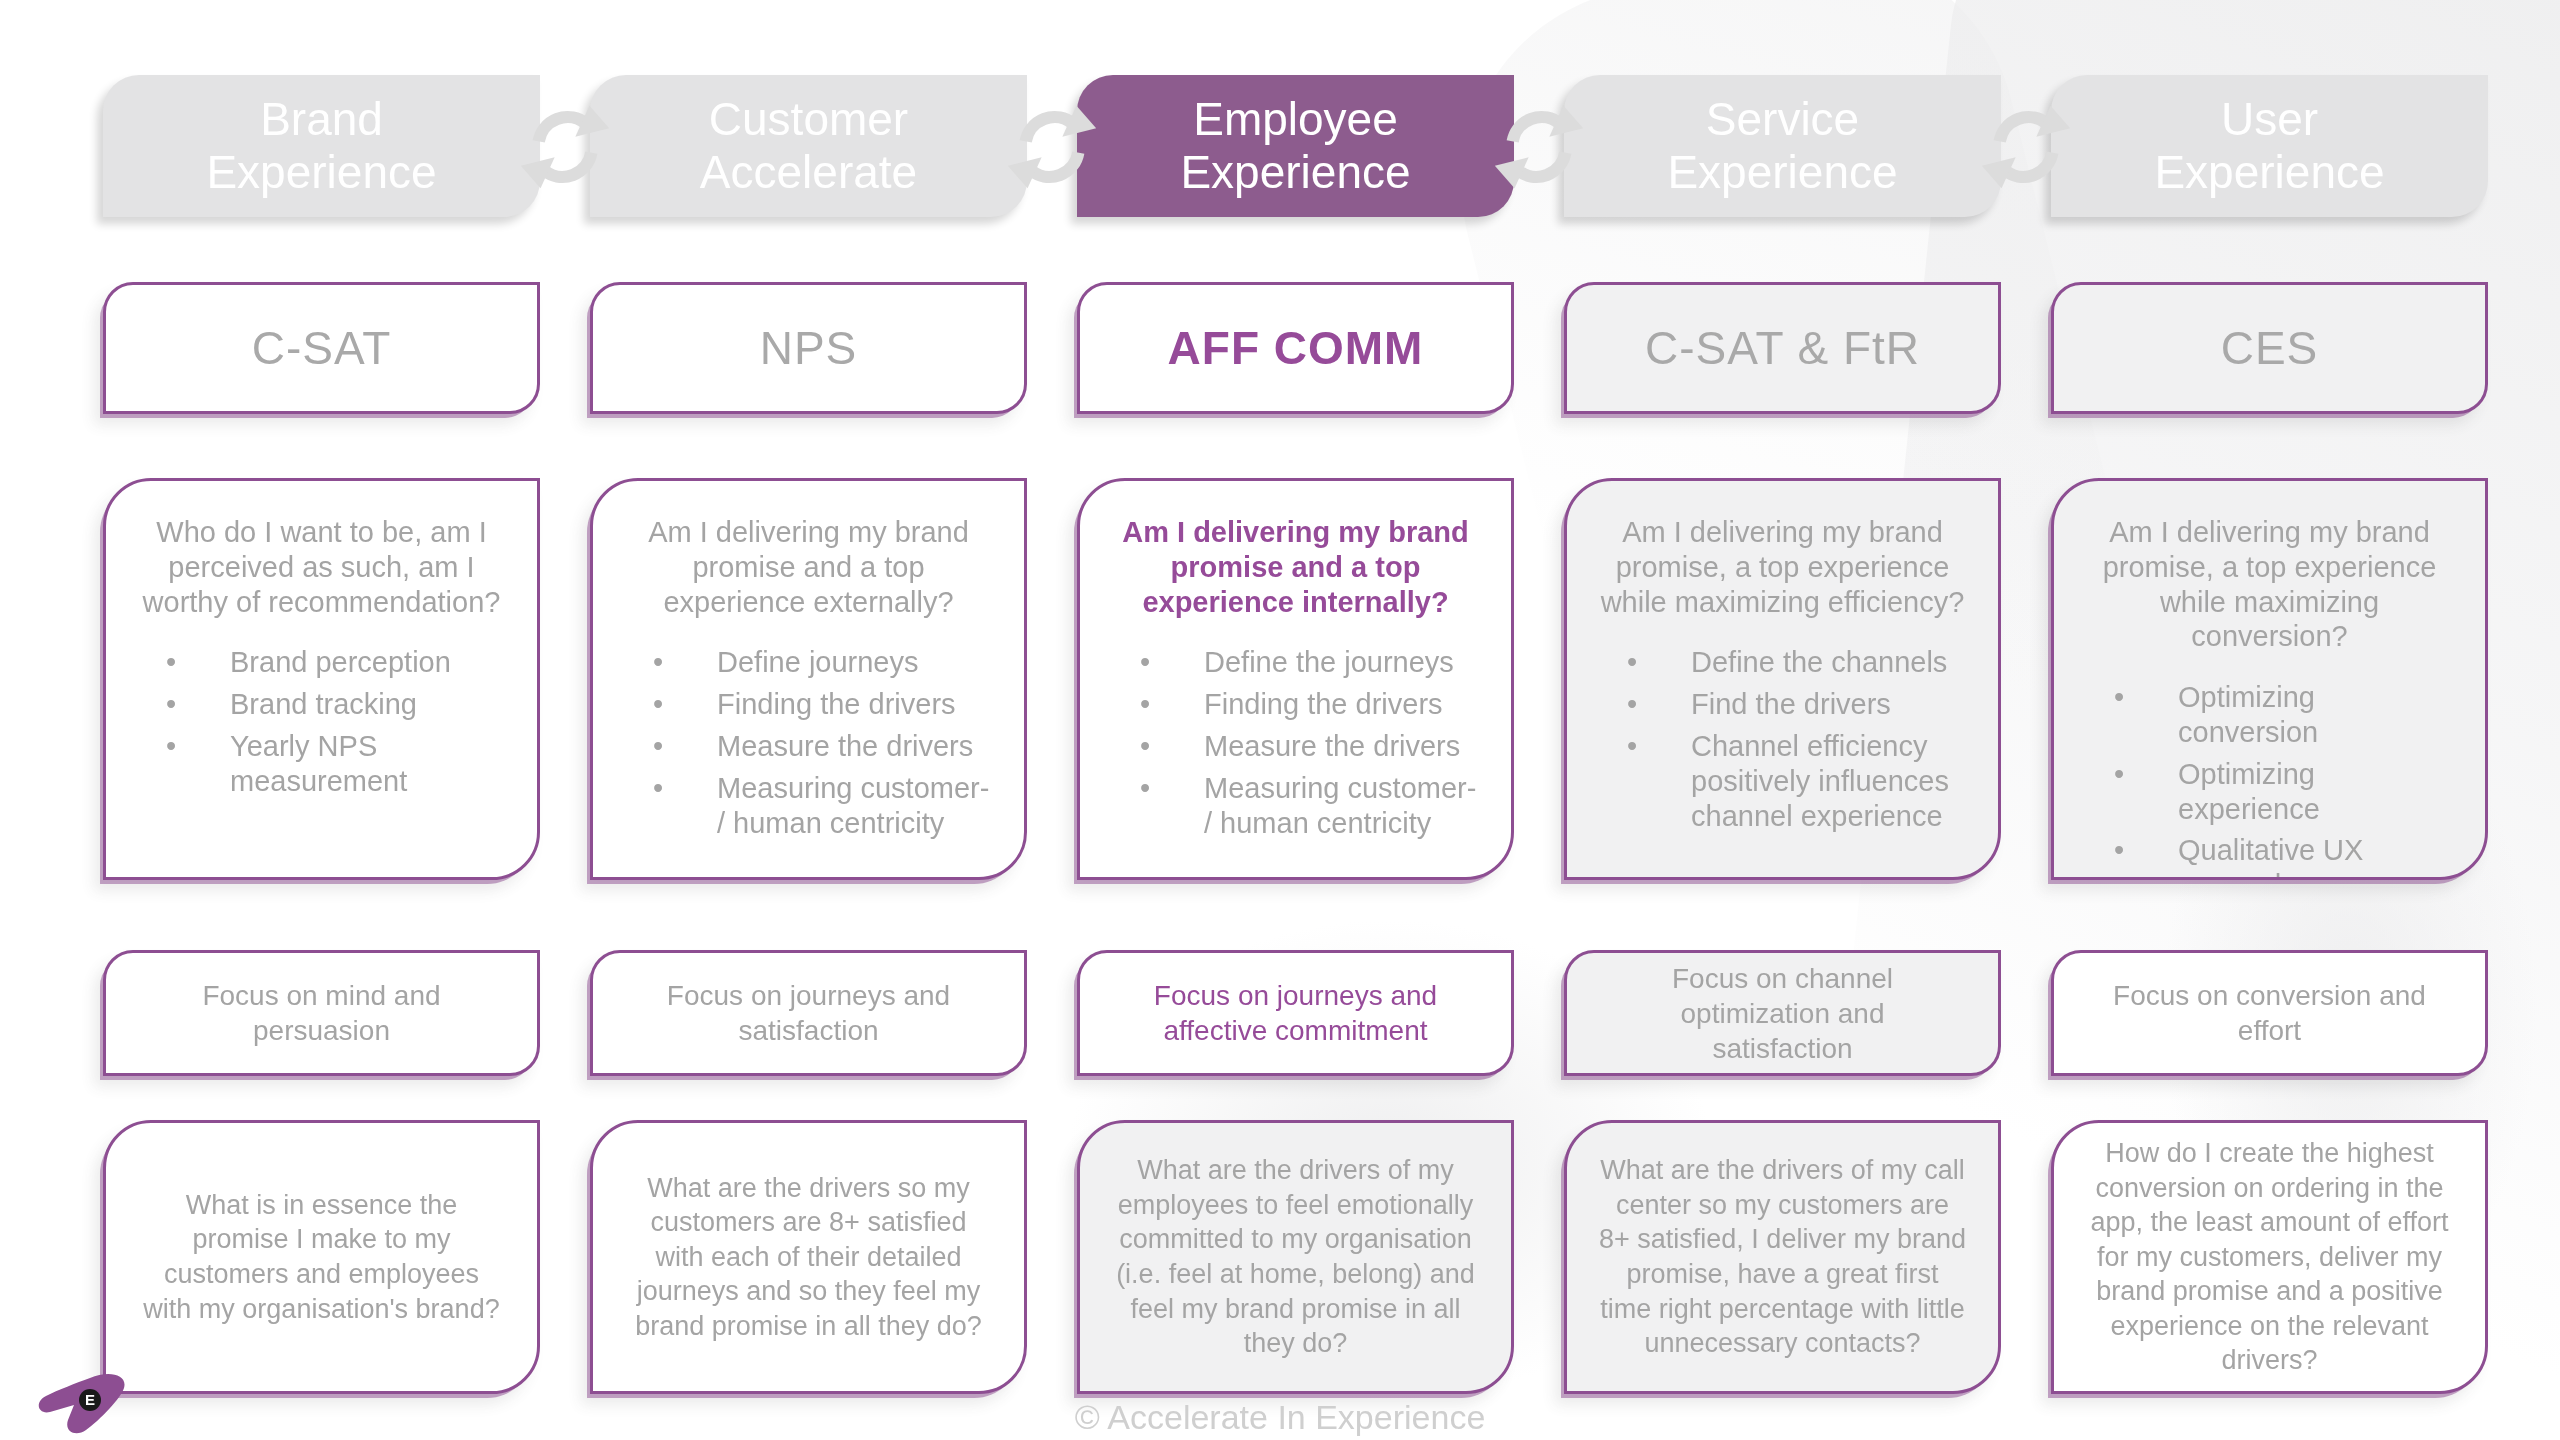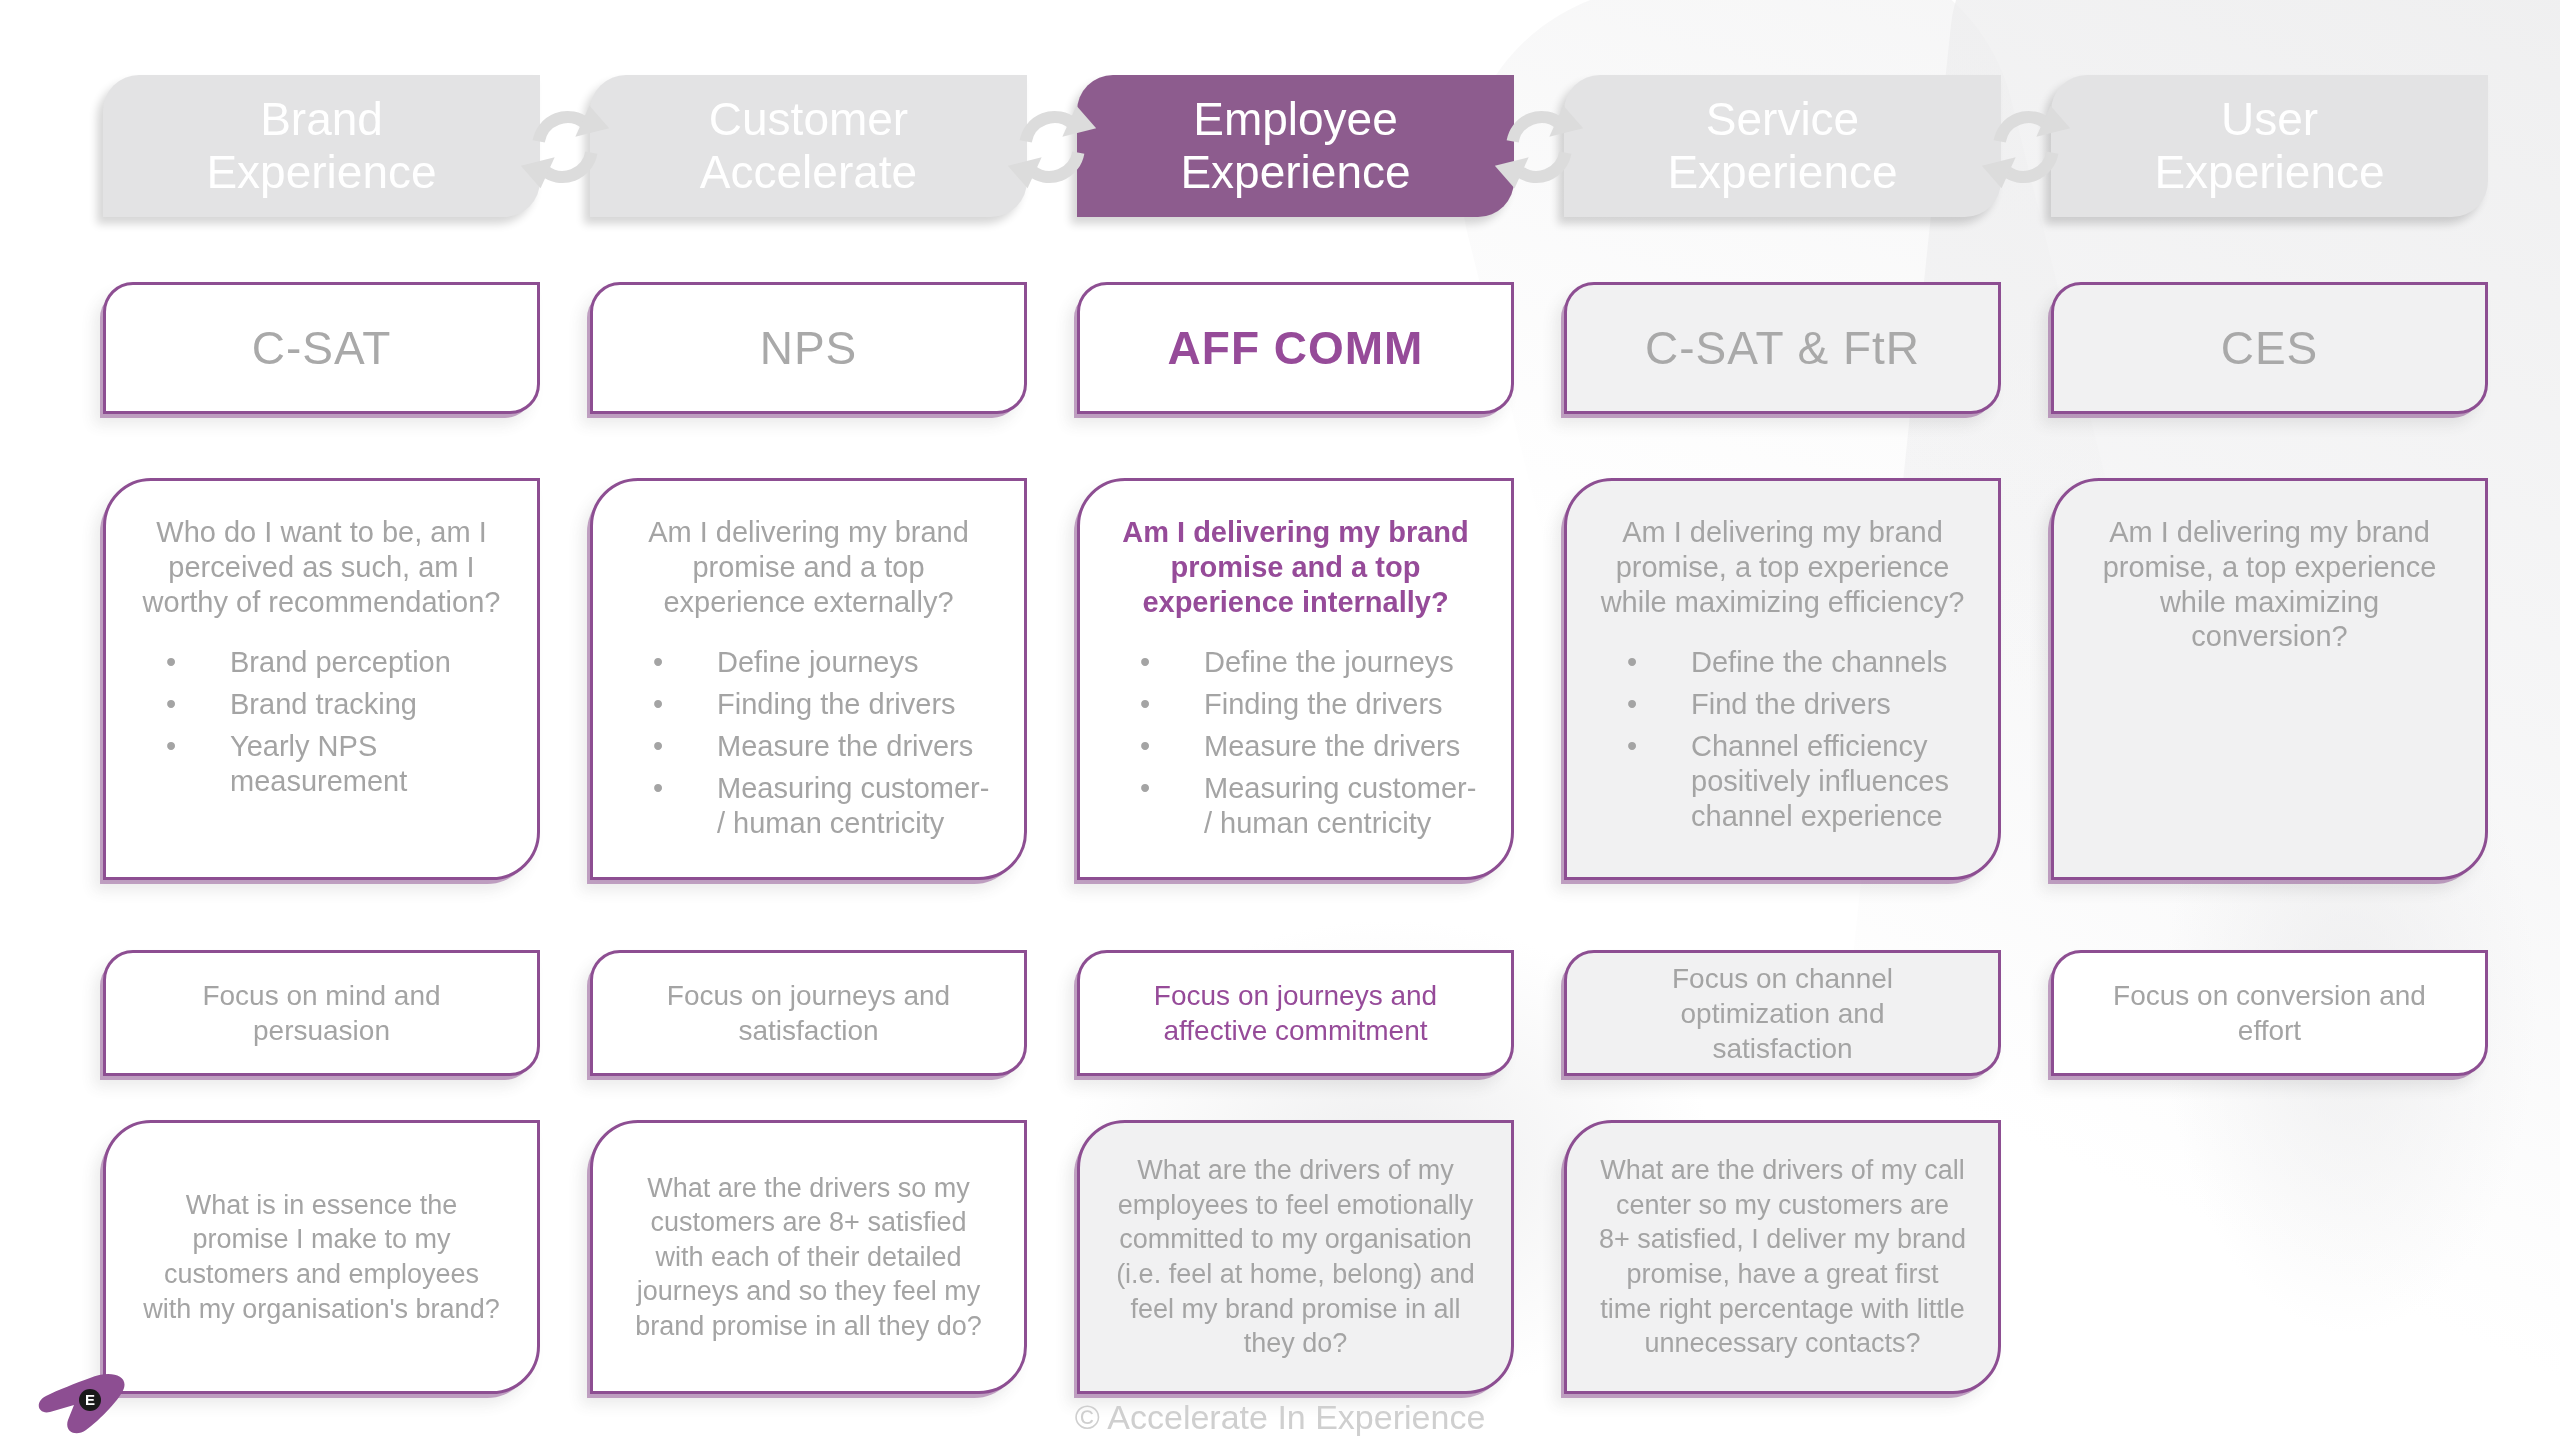--- a/index.html
+++ b/index.html
@@ -202,20 +202,25 @@
     <div class="pbox desc tinted">
       <p class="desc-title">Am I delivering my brand promise, a top experience while maximizing efficiency?</p>
       <ul>
         <li>Define the channels</li>
         <li>Find the drivers</li>
         <li>Channel efficiency positively influences channel experience</li>
       </ul>
     </div>
     <div class="pbox desc tinted">
       <p class="desc-title">Am I delivering my brand promise, a top experience while maximizing conversion?</p>
+      <ul>
+        <li>Optimizing conversion</li>
+        <li>Optimizing experience</li>
+        <li>Qualitative UX research</li>
+      </ul>
     </div>
   </div>
 
   <div class="row row-focus">
     <div class="pbox focus">
         <span>Focus on mind and persuasion</span>
       </div>
     <div class="pbox focus">
         <span>Focus on journeys and satisfaction</span>
       </div>
@@ -235,20 +240,23 @@
         <span>What is in essence the promise I make to my customers and employees with my organisation's brand?</span>
       </div>
     <div class="pbox qbox">
         <span>What are the drivers so my customers are 8+ satisfied with each of their detailed journeys and so they feel my brand promise in all they do?</span>
       </div>
     <div class="pbox qbox tinted">
         <span>What are the drivers of my employees to feel emotionally committed to my organisation (i.e. feel at home, belong) and feel my brand promise in all they do?</span>
       </div>
     <div class="pbox qbox tinted">
         <span>What are the drivers of my call center so my customers are 8+ satisfied, I deliver my brand promise, have a great first time right percentage with little unnecessary contacts?</span>
+      </div>
+    <div class="pbox qbox">
+        <span>How do I create the highest conversion on ordering in the app, the least amount of effort for my customers, deliver my brand promise and a positive experience on the relevant drivers?</span>
       </div>
   </div>
 
   <div class="footer">© Accelerate In Experience</div>
 
   <div class="logo">
     <svg viewBox="0 0 120 66">
       <path d="M 62 6 C 80 -2 100 2 96 16 C 93 26 72 48 58 58 C 48 65 36 60 40 48 L 46 33 L 22 40 C 10 43 6 30 18 24 C 30 18 48 11 62 6 Z" fill="#8d4e92"></path>
       <circle cx="62" cy="28" r="11" fill="#1a1a1a"></circle>
       <text x="62" y="33" text-anchor="middle" font-size="15" font-weight="bold" fill="#ffffff" font-family="Liberation Sans, sans-serif">E</text>

